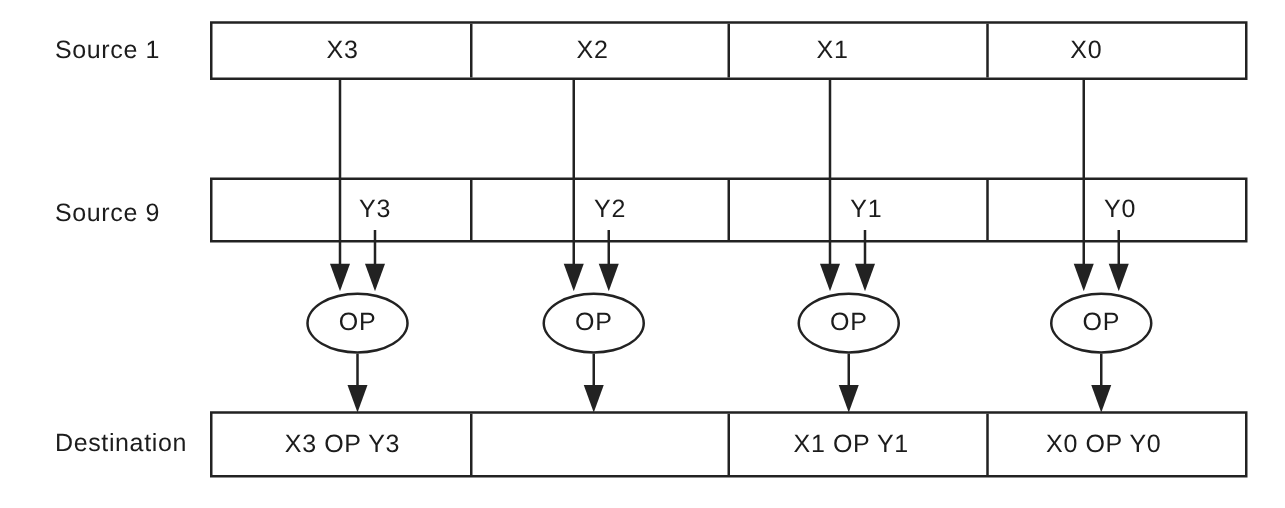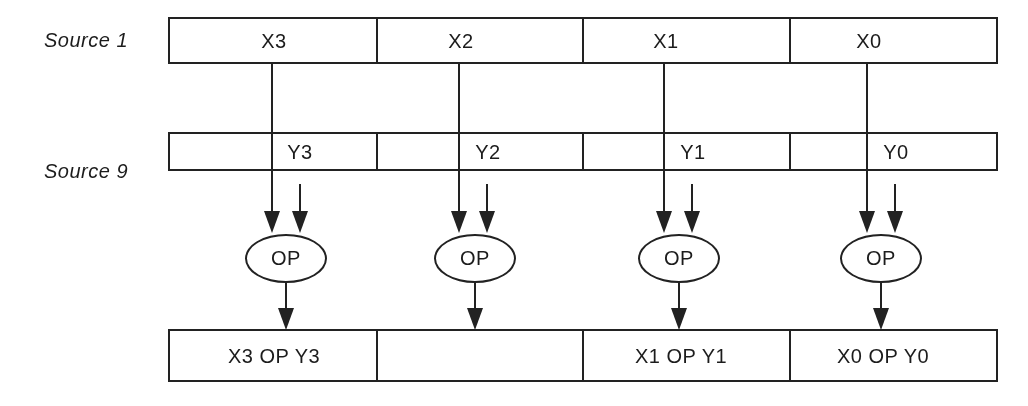--- a/index.html
+++ b/index.html
@@ -18,21 +18,20 @@
     background:var(--bg);
     overflow:hidden;
     font-size:20px;
     letter-spacing:0.5px;
   }
   
   .rowlabel{
     position:absolute;left:44px;
     display:flex;align-items:center;
     white-space:nowrap;
-    font-style:italic;
   }
   
   .box{
     position:absolute;left:168px;width:830px;
     border:2px solid var(--line);
     box-sizing:border-box;
     background:transparent;
     padding-left:28px;
   }
   .cdiv{      
@@ -64,32 +63,33 @@
     display:flex;align-items:center;justify-content:center;
   }
 </style>
 </head>
 <body>
 
 <div class="stage">
 
   <div class="rowlabel" style="top:17px;height:47px">Source 1</div>
   <div class="rowlabel" style="top:146px;height:51px">Source 9</div>
+  <div class="rowlabel" style="top:329px;height:53px">Destination</div>
 
   <div class="box" style="top:17px;height:47px">
     <i class="cdiv" style="left:calc(25% - 1px)"></i>
     <i class="cdiv" style="left:calc(50% - 1px)"></i>
     <i class="cdiv" style="left:calc(75% - 1px)"></i>
     <span class="cl" style="left:104px">X3</span>
-    <span class="cl" style="left:291px">X2</span>
+    <span class="cl" style="left:304px">X2</span>
     <span class="cl" style="left:496px">X1</span>
     <span class="cl" style="left:699px">X0</span>
   </div>
 
-  <div class="box" style="top:132px;height:39px">
+  <div class="box" style="top:142px;height:52px">
     <i class="cdiv" style="left:calc(25% - 1px)"></i>
     <i class="cdiv" style="left:calc(50% - 1px)"></i>
     <i class="cdiv" style="left:calc(75% - 1px)"></i>
     <span class="cl" style="left:130px">Y3</span>
     <span class="cl" style="left:318px">Y2</span>
     <span class="cl" style="left:523px">Y1</span>
     <span class="cl" style="left:726px">Y0</span>
   </div>
 
   <i class="vl" style="left:271px;top:64px;height:149px"></i>

